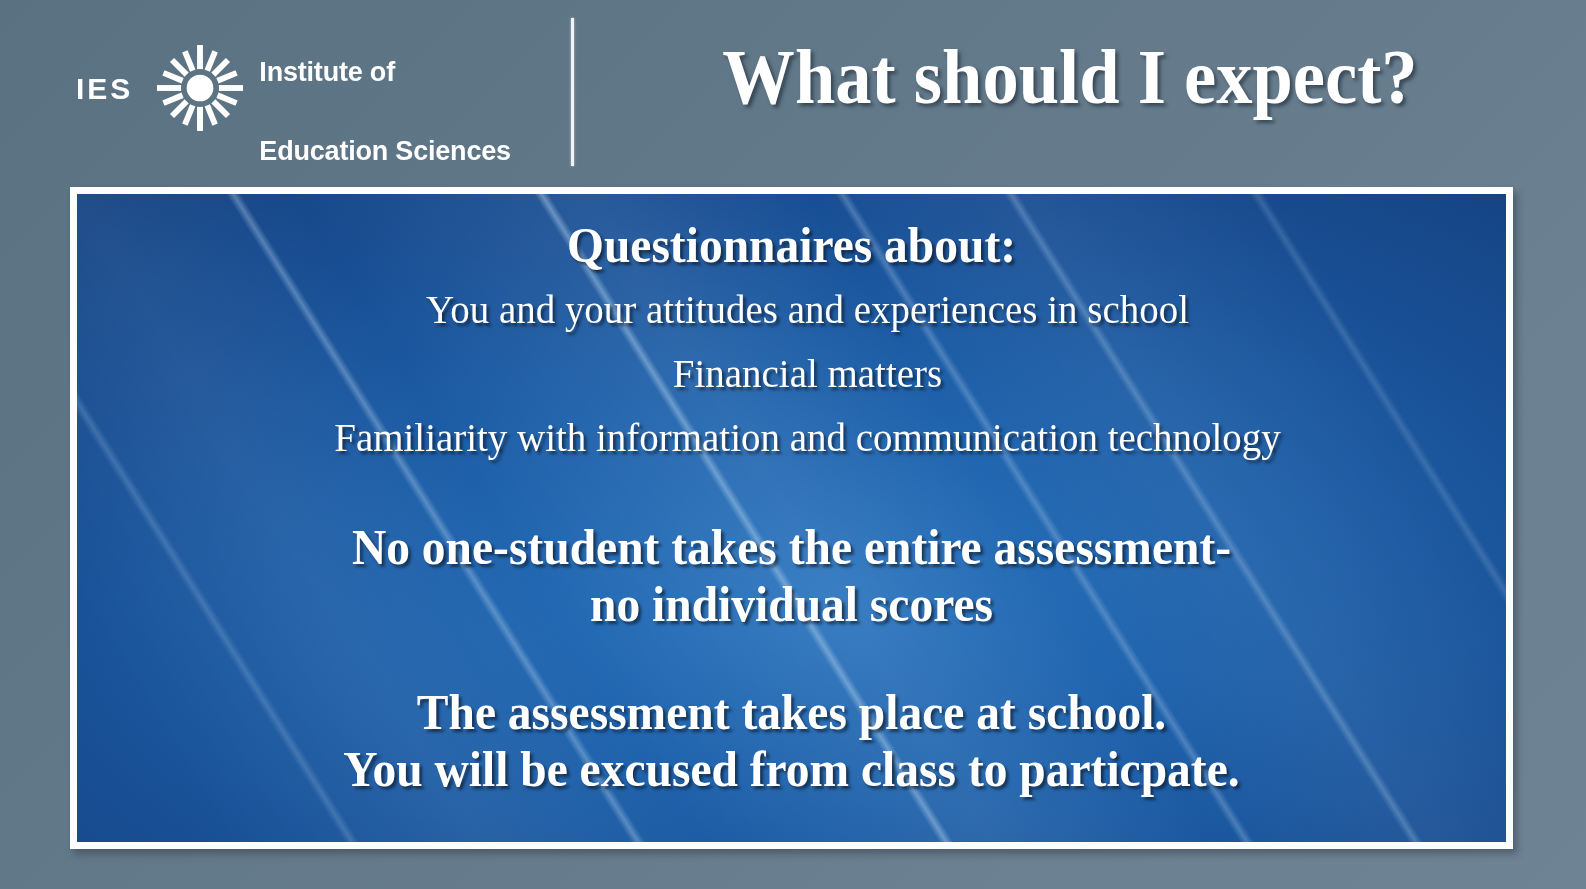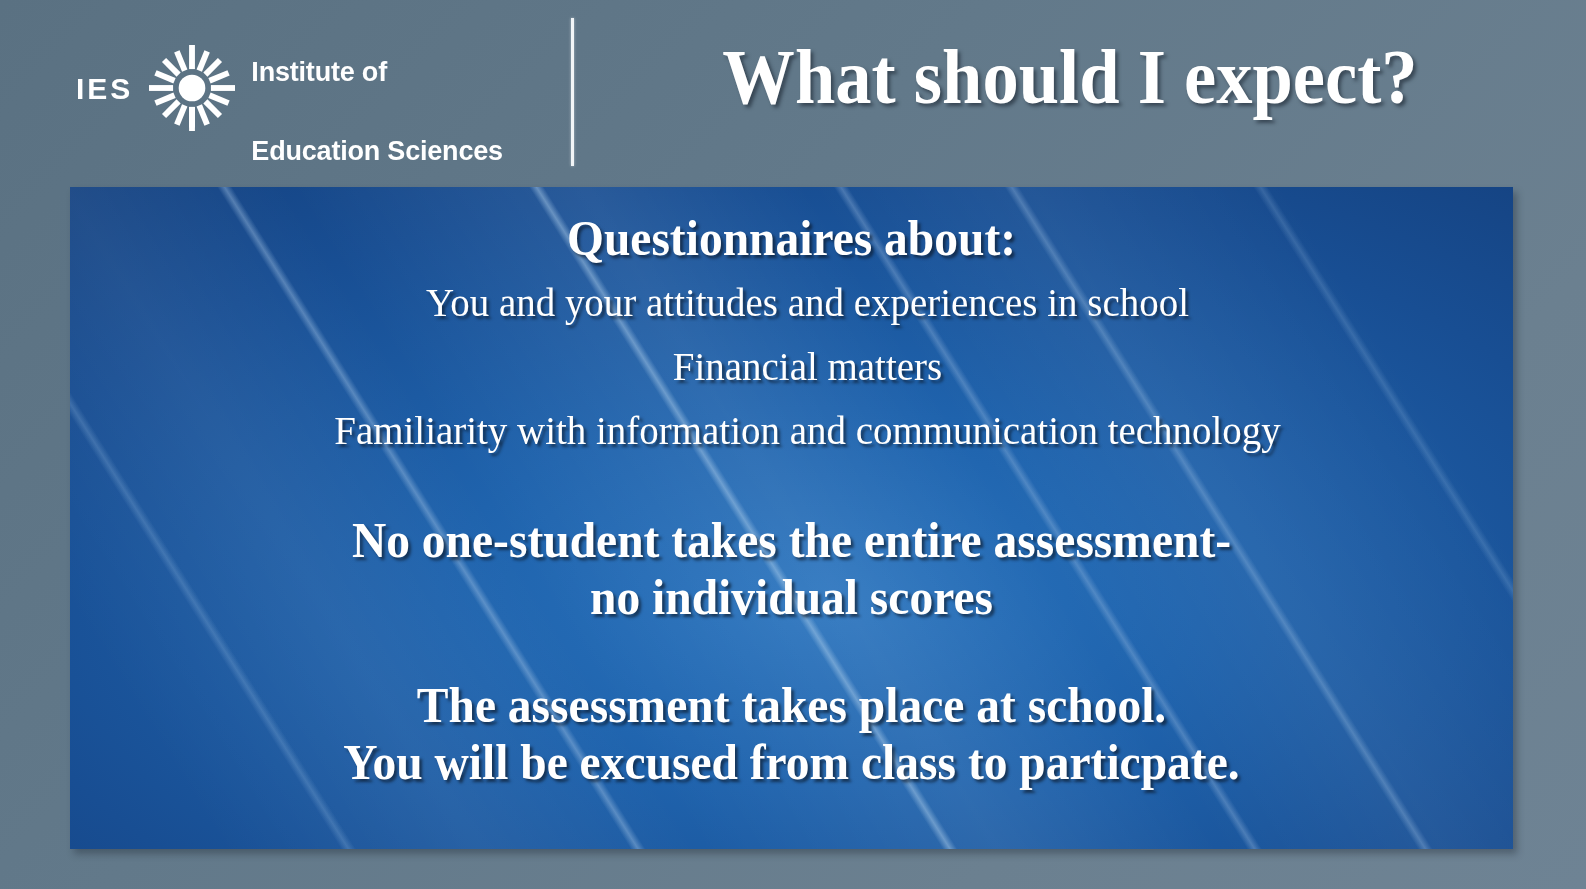--- a/index.html
+++ b/index.html
@@ -41,21 +41,21 @@
     height: 100px;
   }
 
   #ies-mark {
     font-family: "Liberation Sans", sans-serif;
     font-weight: bold;
     font-size: 30px;
     letter-spacing: 3px;
     color: #ffffff;
     line-height: 1;
-    margin-right: 16px;
+    margin-right: 24px;
     margin-top: 2px;
   }
 
   #sunburst {
     width: 86px;
     height: 86px;
     position: relative;
     margin-right: 16px;
   }
   #sunburst svg { display: block; }
@@ -98,20 +98,21 @@
   }
 
   
   #panel-frame {
     position: absolute;
     left: 70px;
     top: 187px;
     width: 1443px;
     height: 662px;
     background: #ffffff;
+    padding: 7px;
     box-sizing: border-box;
     box-shadow: 4px 5px 7px rgba(25,35,45,0.35);
   }
 
   #panel {
     position: relative;
     width: 100%;
     height: 100%;
     overflow: hidden;
     background:

